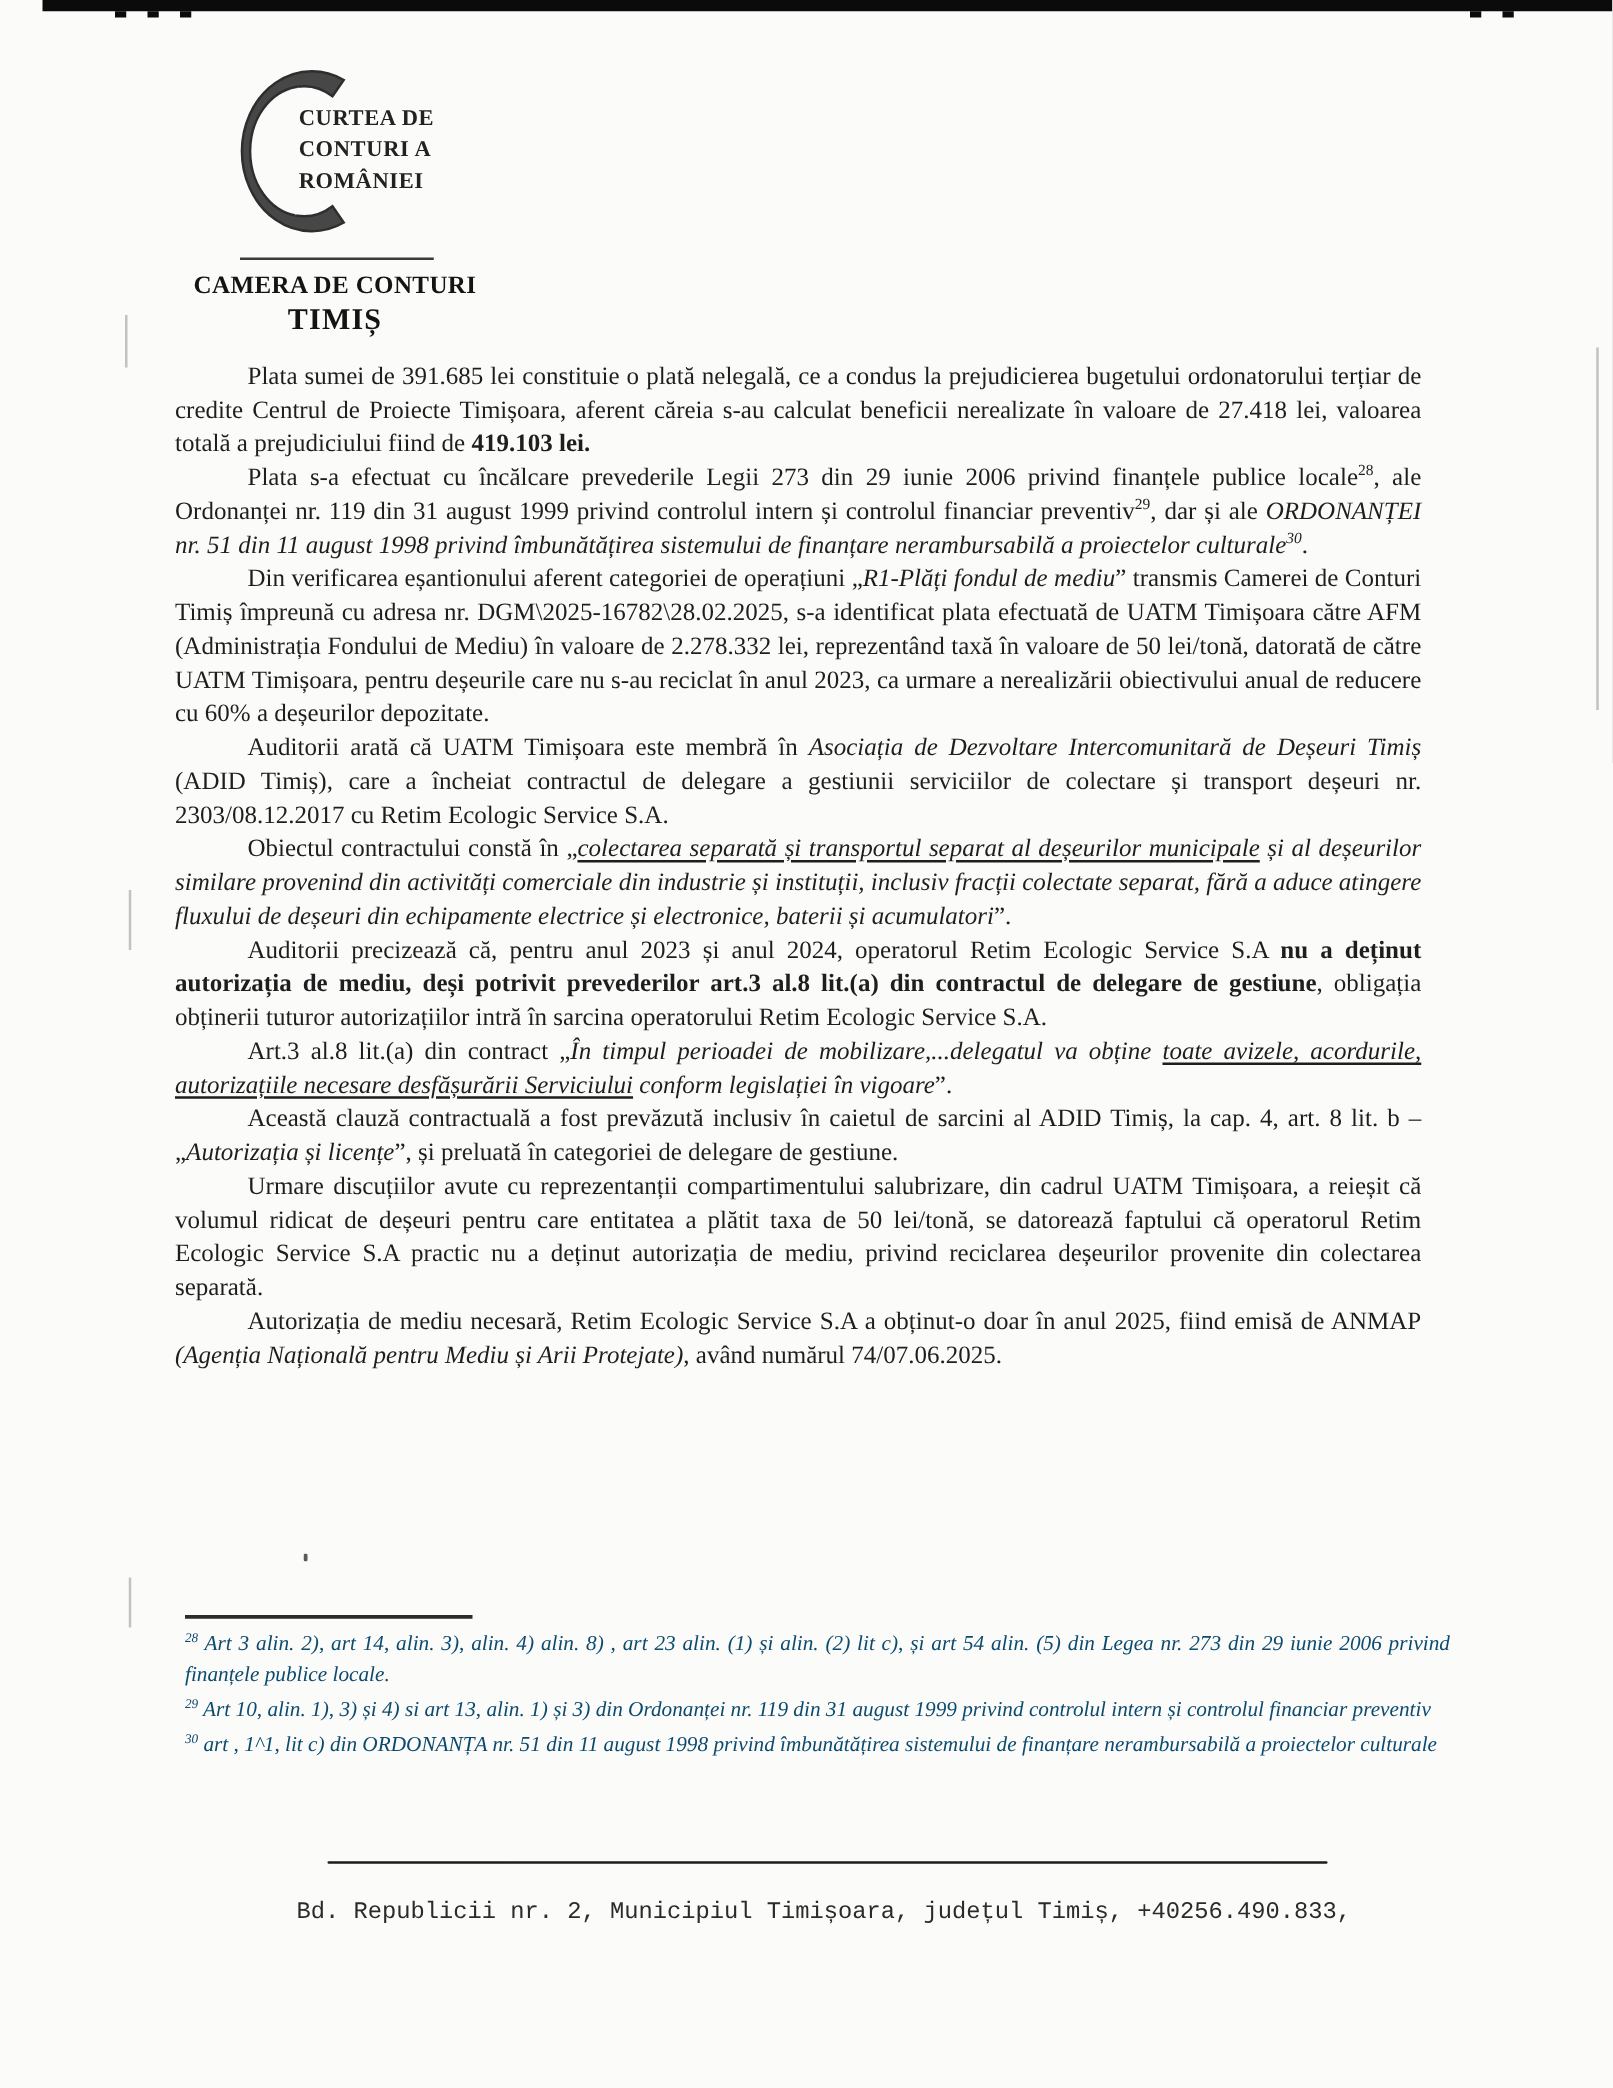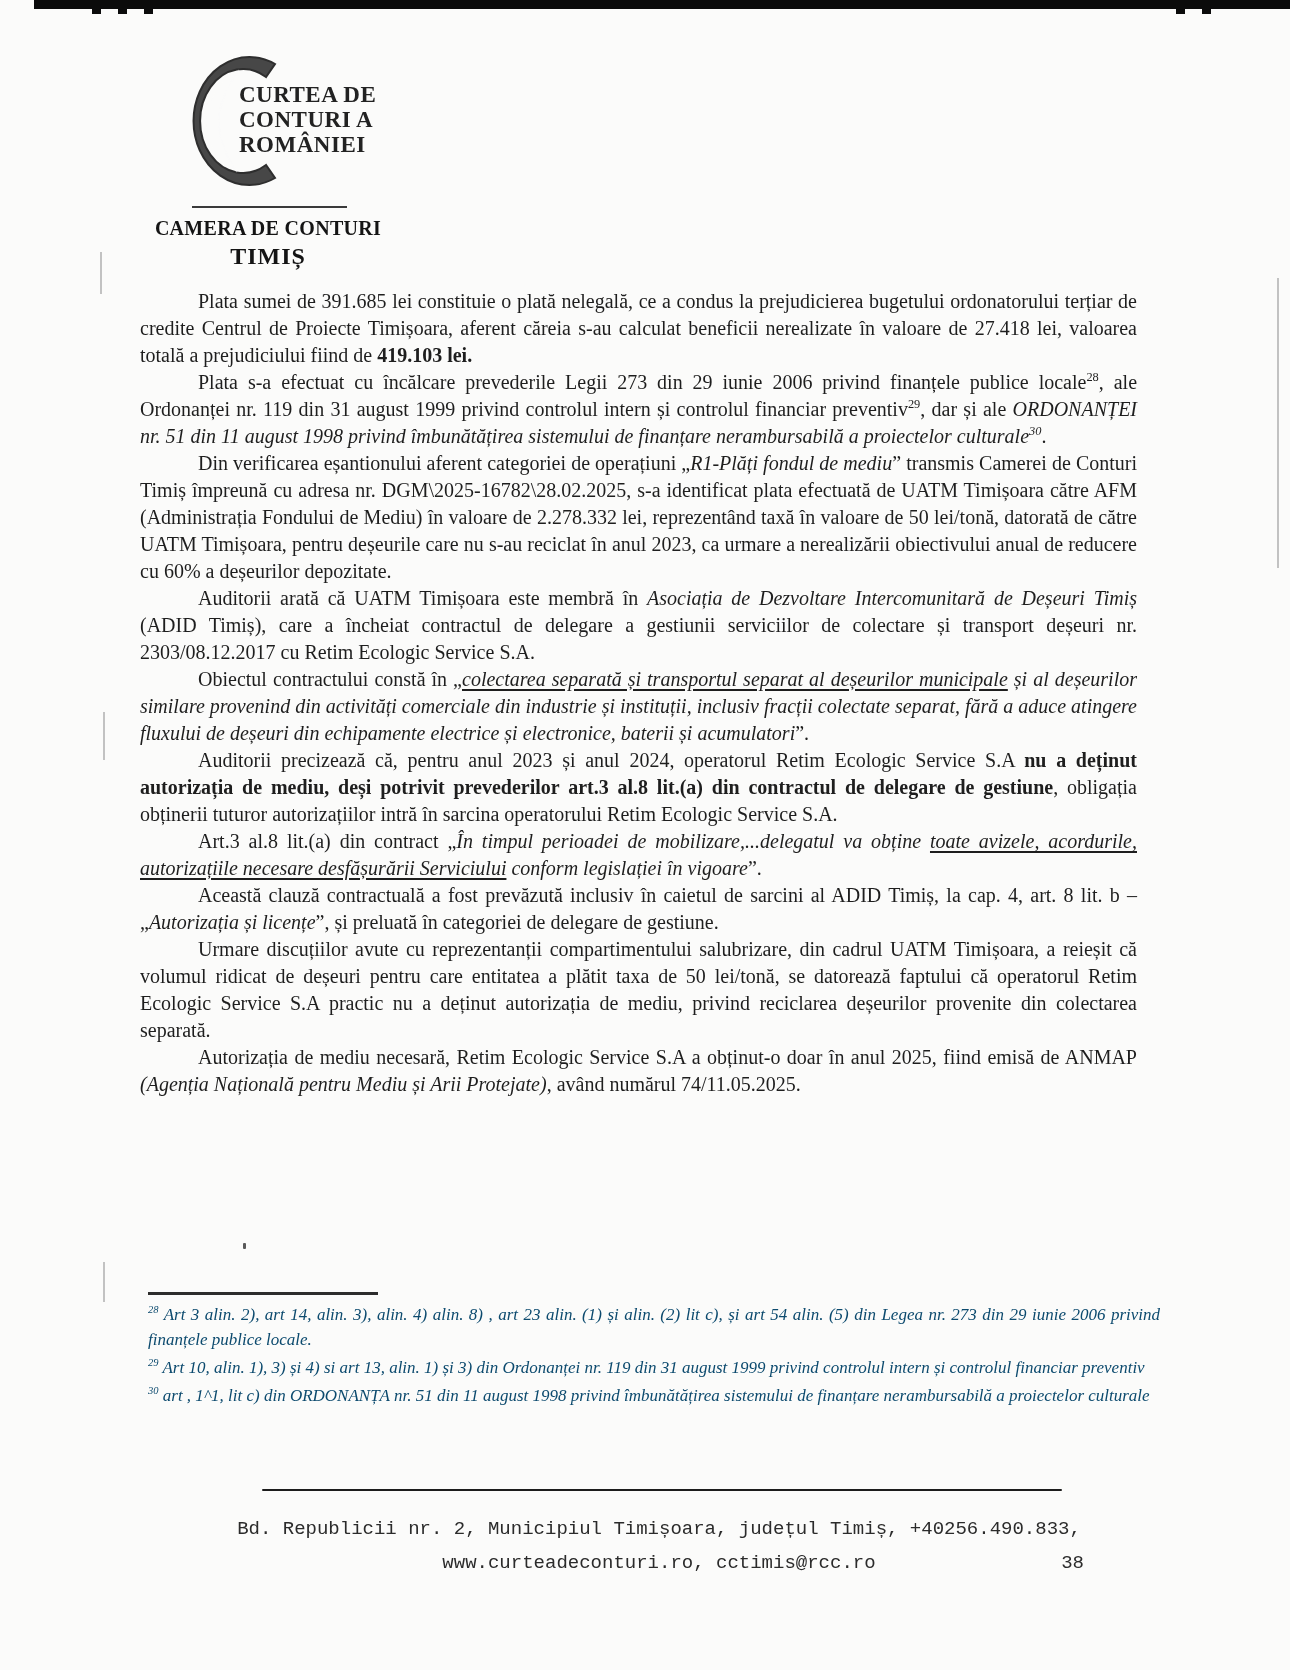--- a/index.html
+++ b/index.html
@@ -10,21 +10,21 @@
   }
   
   .strip-top{position:absolute;left:34px;top:0;right:0;height:9px;background:#0b0b0b;}
   .notch{position:absolute;top:9px;width:9px;height:5px;background:#0b0b0b;}
   .edge-line{position:absolute;background:#c2c2c2;}
   .speck{position:absolute;background:#5a5a5a;border-radius:1px;}
 
   
   .logo-wrap{position:absolute;left:175px;top:46px;width:260px;height:150px;}
   .logo-c{position:absolute;left:0;top:0;width:132px;height:150px;}
-  .logo-text{position:absolute;left:64px;top:36px;font-weight:bold;font-size:23px;line-height:25px;letter-spacing:.5px;color:#222;}
+  .logo-text{position:absolute;left:64px;top:36px;font-weight:bold;font-size:18px;line-height:25px;letter-spacing:.5px;color:#222;}
   .logo-divider{position:absolute;left:192px;top:206px;width:155px;height:2px;background:#3a3a3a;}
   .office{position:absolute;left:148px;top:214px;width:240px;text-align:center;font-weight:bold;color:#141414;}
   .office-l1{font-size:20px;line-height:28px;letter-spacing:.3px;}
   .office-l2{font-size:24px;line-height:28px;letter-spacing:1px;}
 
   
   .doc-body{position:absolute;left:140px;top:288px;width:997px;text-align:justify;font-size:20px;line-height:27px;}
   .para{margin:0;text-indent:58px;}
   .para.heading{margin-top:27px;color:#101010;}
   .b{font-weight:bold;}
@@ -87,32 +87,28 @@
   <main class="doc-body" id="paragraphs">
       <p class="para"><span>Plata sumei de 391.685 lei constituie o plată nelegală, ce a condus la prejudicierea bugetului ordonatorului terțiar de credite Centrul de Proiecte Timișoara, aferent căreia s-au calculat beneficii nerealizate în valoare de 27.418 lei, valoarea totală a prejudiciului fiind de </span><span class="b">419.103 lei.</span></p>
       <p class="para"><span>Plata s-a efectuat cu încălcare prevederile Legii 273 din 29 iunie 2006 privind finanțele publice locale</span><sup>28</sup><span>, ale Ordonanței nr. 119 din 31 august 1999 privind controlul intern și controlul financiar preventiv</span><sup>29</sup><span>, dar și ale </span><span class="i">ORDONANȚEI nr. 51 din 11 august 1998 privind îmbunătățirea sistemului de finanțare nerambursabilă a proiectelor culturale</span><sup class="i">30</sup><span>.</span></p>
       <p class="para"><span>Din verificarea eșantionului aferent categoriei de operațiuni „</span><span class="i">R1-Plăți fondul de mediu</span><span>” transmis Camerei de Conturi Timiș împreună cu adresa nr. DGM\2025-16782\28.02.2025, s-a identificat plata efectuată de UATM Timișoara către AFM (Administrația Fondului de Mediu) în valoare de 2.278.332 lei, reprezentând taxă în valoare de 50 lei/tonă, datorată de către UATM Timișoara, pentru deșeurile care nu s-au reciclat în anul 2023, ca urmare a nerealizării obiectivului anual de reducere cu 60% a deșeurilor depozitate.</span></p>
       <p class="para"><span>Auditorii arată că UATM Timișoara este membră în </span><span class="i">Asociația de Dezvoltare Intercomunitară de Deșeuri Timiș</span><span> (ADID Timiș), care a încheiat contractul de delegare a gestiunii serviciilor de colectare și transport deșeuri nr. 2303/08.12.2017 cu Retim Ecologic Service S.A.</span></p>
       <p class="para"><span>Obiectul contractului constă în „</span><span class="i u">colectarea separată și transportul separat al deșeurilor municipale</span><span class="i"> și al deșeurilor similare provenind din activități comerciale din industrie și instituții, inclusiv fracții colectate separat, fără a aduce atingere fluxului de deșeuri din echipamente electrice și electronice, baterii și acumulatori</span><span>”.</span></p>
       <p class="para"><span>Auditorii precizează că, pentru anul 2023 și anul 2024, operatorul Retim Ecologic Service S.A </span><span class="b">nu a deținut autorizația de mediu, deși potrivit prevederilor art.3 al.8 lit.(a) din contractul de delegare de gestiune</span><span>, obligația obținerii tuturor autorizațiilor intră în sarcina operatorului Retim Ecologic Service S.A.</span></p>
       <p class="para"><span>Art.3 al.8 lit.(a) din contract „</span><span class="i">În timpul perioadei de mobilizare,...delegatul va obține </span><span class="i u">toate avizele, acordurile, autorizațiile necesare desfășurării Serviciului</span><span class="i"> conform legislației în vigoare</span><span>”.</span></p>
       <p class="para"><span>Această clauză contractuală a fost prevăzută inclusiv în caietul de sarcini al ADID Timiș, la cap. 4, art. 8 lit. b – „</span><span class="i">Autorizația și licențe</span><span>”, și preluată în categoriei de delegare de gestiune.</span></p>
       <p class="para"><span>Urmare discuțiilor avute cu reprezentanții compartimentului salubrizare, din cadrul UATM Timișoara, a reieșit că volumul ridicat de deșeuri pentru care entitatea a plătit taxa de 50 lei/tonă, se datorează faptului că operatorul Retim Ecologic Service S.A practic nu a deținut autorizația de mediu, privind reciclarea deșeurilor provenite din colectarea separată.</span></p>
-      <p class="para"><span>Autorizația de mediu necesară, Retim Ecologic Service S.A a obținut-o doar în anul 2025, fiind emisă de ANMAP </span><span class="i">(Agenția Națională pentru Mediu și Arii Protejate)</span><span>, având numărul 74/11.05.2025.</span></p>
+      <p class="para"><span>Autorizația de mediu necesară, Retim Ecologic Service S.A a obținut-o doar în anul 2025, fiind emisă de ANMAP </span><span class="i">(Agenția Națională pentru Mediu și Arii Protejate)</span><span>, având numărul 74/07.06.2025.</span></p>
     </main>
 
   <div class="footnote-sep"></div>
   <section class="footnotes" id="footnotes">
       <p class="fn"><sup>28</sup> Art 3 alin. 2), art 14, alin. 3), alin. 4) alin. 8) , art 23 alin. (1) și alin. (2) lit c), și art 54 alin. (5) din Legea nr. 273 din 29 iunie 2006 privind finanțele publice locale.</p>
       <p class="fn"><sup>29</sup> Art 10, alin. 1), 3) și 4) si art 13, alin. 1) și 3) din Ordonanței nr. 119 din 31 august 1999 privind controlul intern și controlul financiar preventiv</p>
       <p class="fn"><sup>30</sup> art , 1^1, lit c) din ORDONANȚA nr. 51 din 11 august 1998 privind îmbunătățirea sistemului de finanțare nerambursabilă a proiectelor culturale</p>
     </section>
 
   <div class="footer-sep"></div>
   <footer class="footer">
     <div class="footer-l1">Bd. Republicii nr. 2, Municipiul Timișoara, județul Timiș, +40256.490.833,</div>
-    <div class="footer-l2">
-      <span>www.curteadeconturi.ro, cctimis@rcc.ro</span>
-      <span class="page-num">38</span>
-    </div>
   </footer>
 
 </div>
 
 </body></html>

